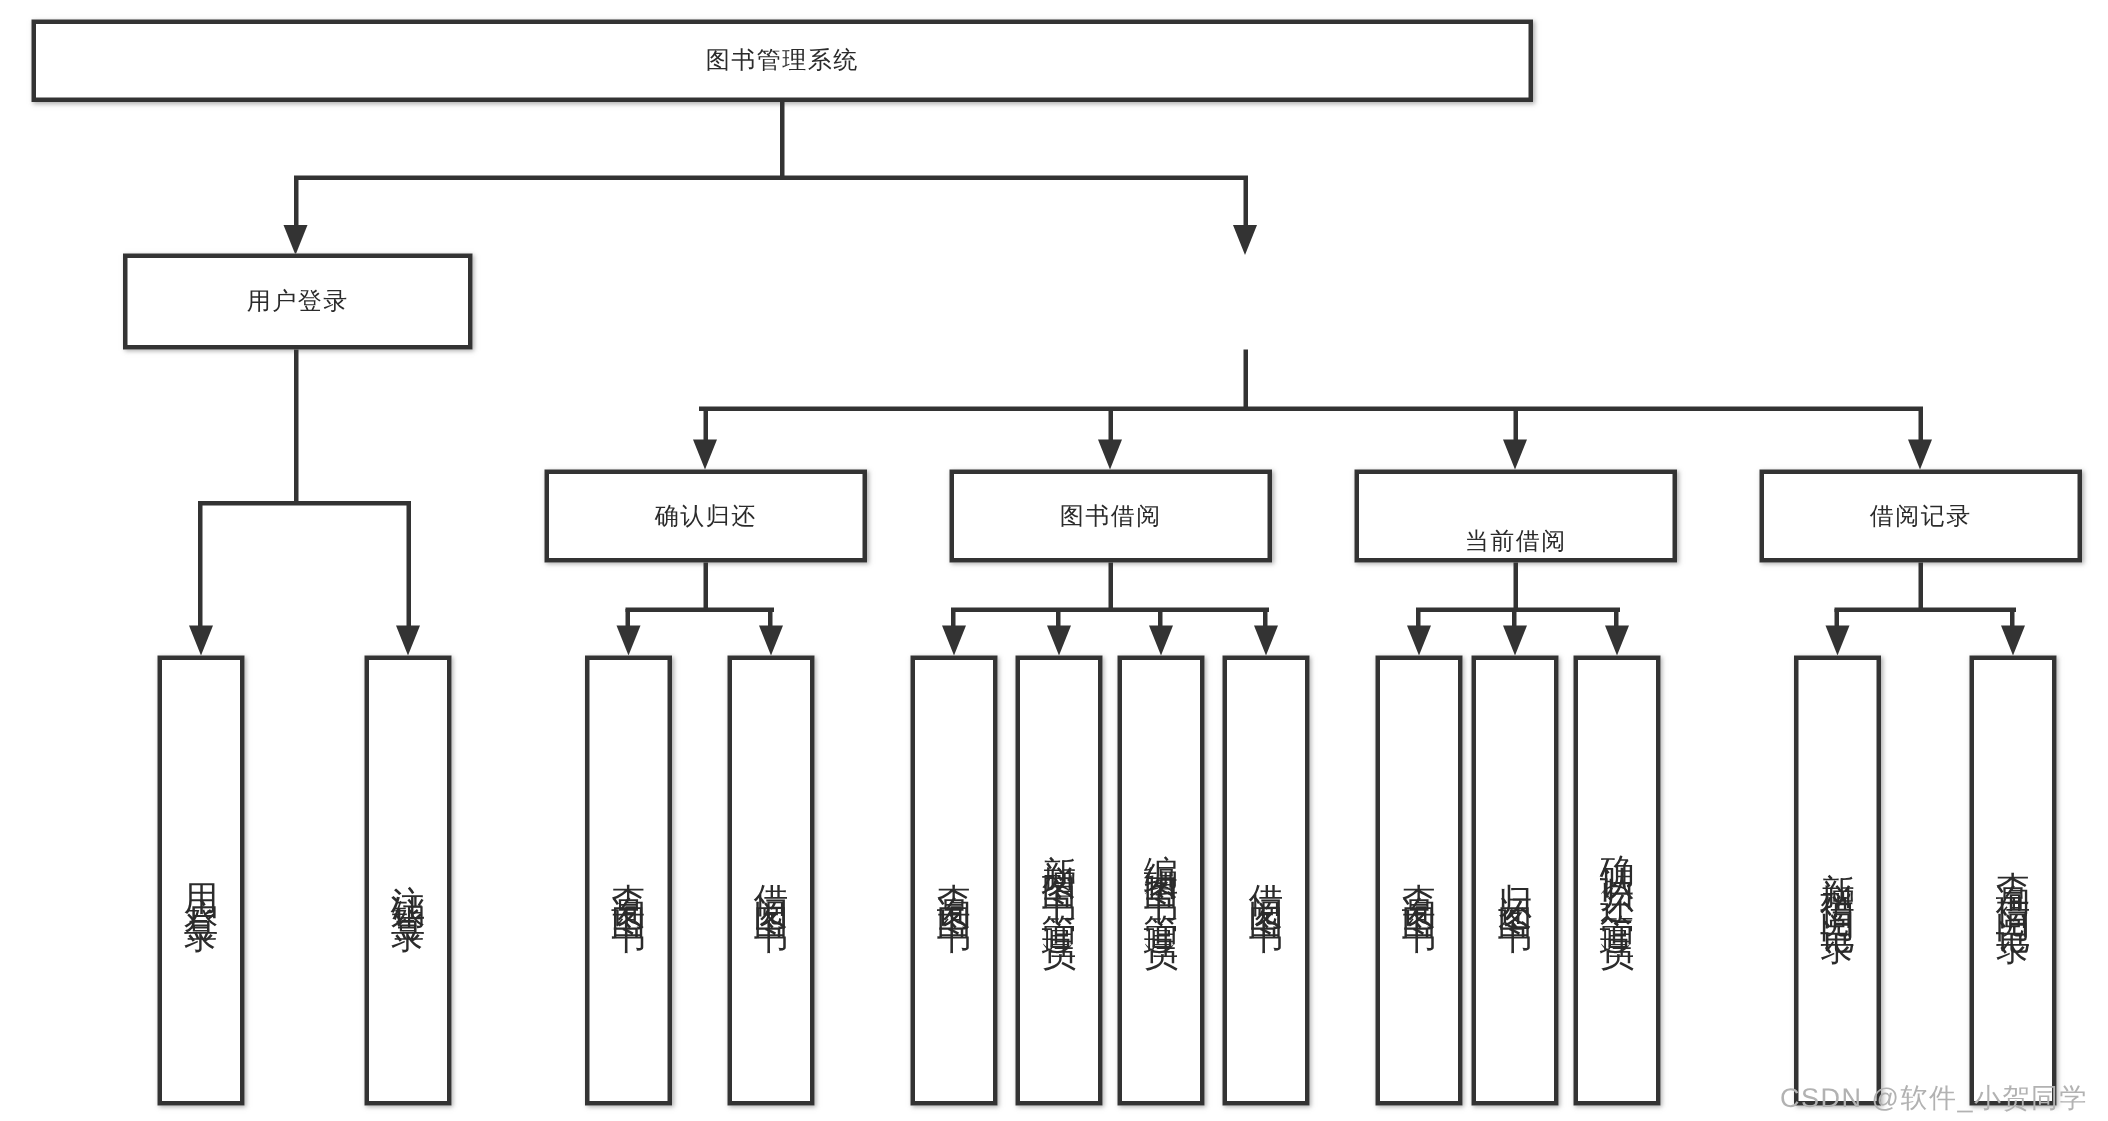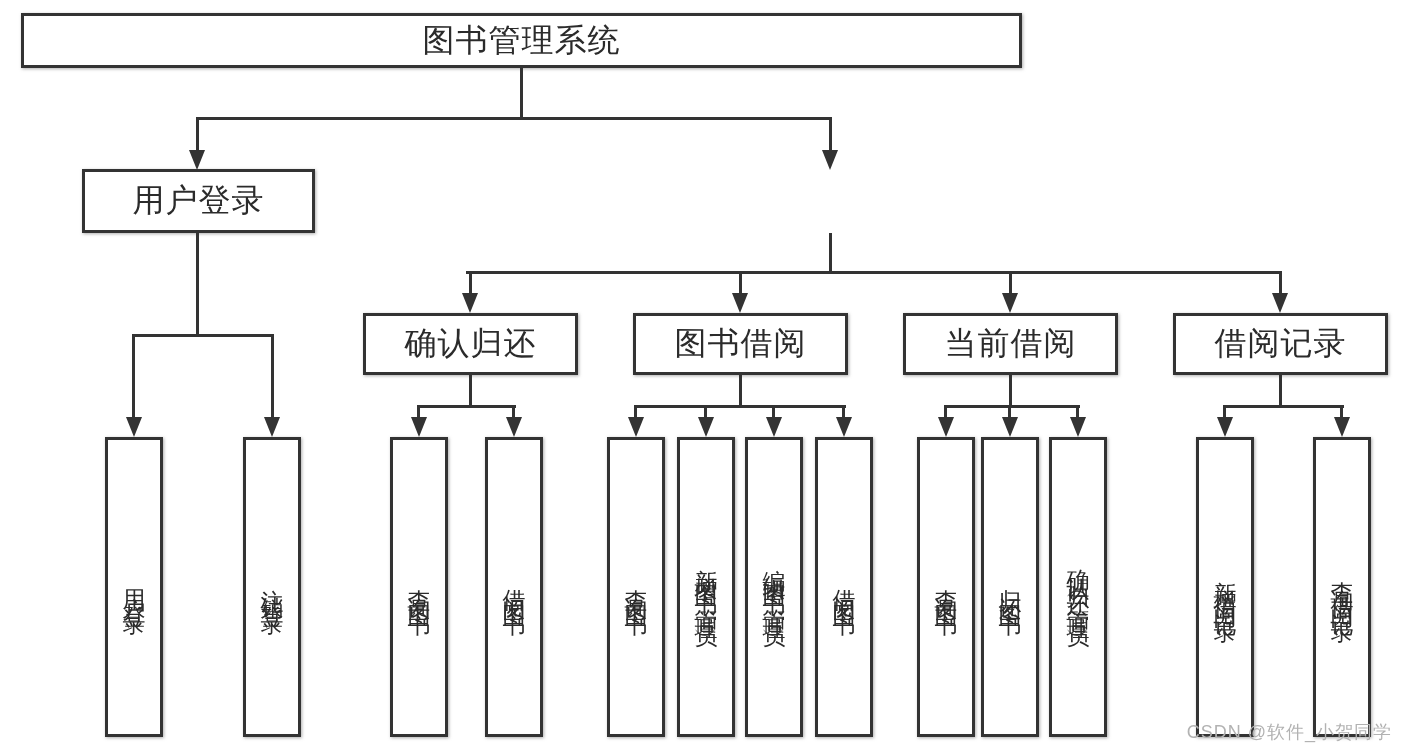--- a/index.html
+++ b/index.html
@@ -19,21 +19,21 @@
   }
   
   .box{
     position:absolute;
     background:#fff;
     border:3px solid var(--line);
     box-sizing:border-box;
     display:flex;align-items:center;justify-content:center;
     box-shadow:1px 1px 3px rgba(110,110,110,0.55);
   }
-  .hbox{font-size:32px;letter-spacing:1px;white-space:nowrap;}
+  .hbox{font-size:16px;letter-spacing:1px;white-space:nowrap;}
   .vbox{width:58px;height:300px;}
   .vtext{
     writing-mode:vertical-lr;
     text-orientation:mixed;
     font-size:23px;
     letter-spacing:8px;
     line-height:1;
     white-space:nowrap;
   }
   
@@ -93,21 +93,21 @@
   <div class="ah" style="left:1002px;top:293px;"></div>
   <div class="vl" style="left:1279px;top:272px;height:22px;"></div>
   <div class="ah" style="left:1272px;top:293px;"></div>
 
   <div class="box hbox" style="left:363px;top:313px;width:215px;height:62px;">
     <span>确认归还</span>
   </div>
   <div class="box hbox" style="left:633px;top:313px;width:215px;height:62px;">
     <span>图书借阅</span>
   </div>
-  <div class="box hbox" style="left:903px;top:313px;width:215px;height:62px;">
+  <div class="box hbox" style="left:903px;top:313px;width:215px;height:62px;align-items:flex-end;">
     <span>当前借阅</span>
   </div>
   <div class="box hbox" style="left:1173px;top:313px;width:215px;height:62px;">
     <span>借阅记录</span>
   </div>
 
   <div class="vl" style="left:469px;top:375px;height:32px;"></div>
   <div class="hl" style="left:417px;top:405px;width:99px;"></div>
   <div class="vl" style="left:417px;top:406px;height:13px;"></div>
   <div class="ah" style="left:411px;top:417px;"></div>

